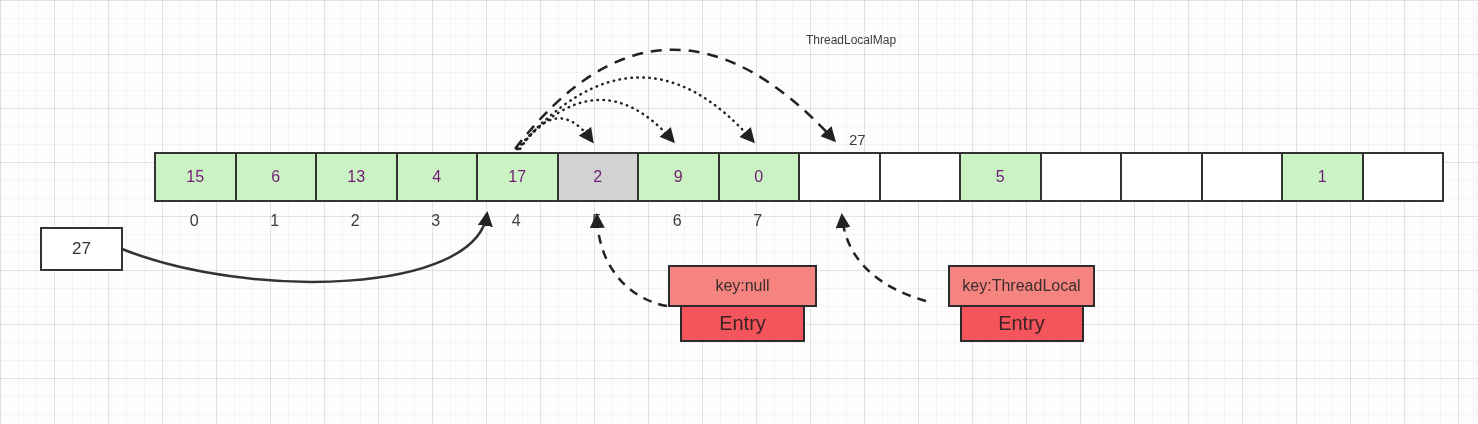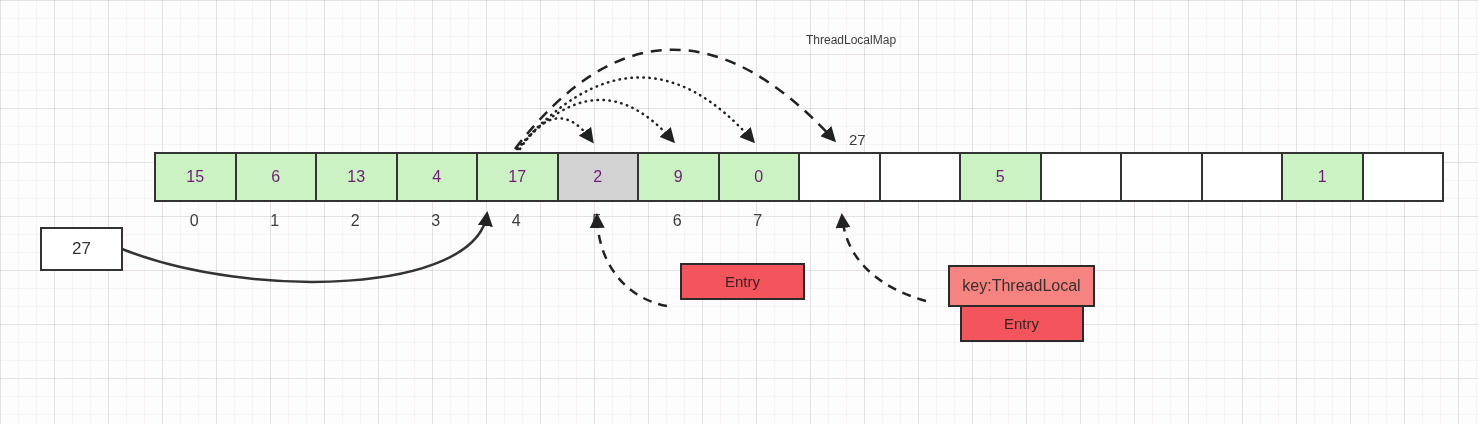--- a/index.html
+++ b/index.html
@@ -41,21 +41,21 @@
   .entry-right{left:948px;width:147px;}
   .entry-row{
     box-sizing:border-box;border:2.5px solid #2b2b2b;height:42px;
     display:flex;align-items:center;justify-content:center;
     font-size:16px;color:#3a2f2f;background:#f5837f;
   }
   .entry-row.value{margin-top:-2.5px;height:43px;}
   .entry-tab{
     box-sizing:border-box;border:2.5px solid #2b2b2b;height:37px;margin:-2.5px auto 0 auto;
     display:flex;align-items:center;justify-content:center;
-    font-size:15px;color:#3a2323;background:#f4545c;
+    font-size:20px;color:#3a2323;background:#f4545c;
   }
   .entry-left .entry-tab{width:125px;}
   .entry-right .entry-tab{width:124px;}
   svg.arrows{position:absolute;left:0;top:0;pointer-events:none;}
 </style>
 </head>
 <body>
 
 <div class="canvas">
 
@@ -89,20 +89,21 @@
       <div class="idx" style="left: 402.5px;">5</div>
       <div class="idx" style="left: 483px;">6</div>
       <div class="idx" style="left: 563.5px;">7</div>
     </div>
 
   <div class="slot8-label">27</div>
 
   <div class="pointer-box">27</div>
 
   <div class="entry entry-left">
+    <div class="entry-row key">key:null</div>
     <div class="entry-tab">Entry</div>
   </div>
 
   <div class="entry entry-right">
     <div class="entry-row key">key:ThreadLocal</div>
     <div class="entry-tab">Entry</div>
   </div>
 
   <svg class="arrows" width="1478" height="424" viewBox="0 0 1478 424">
     <defs>

